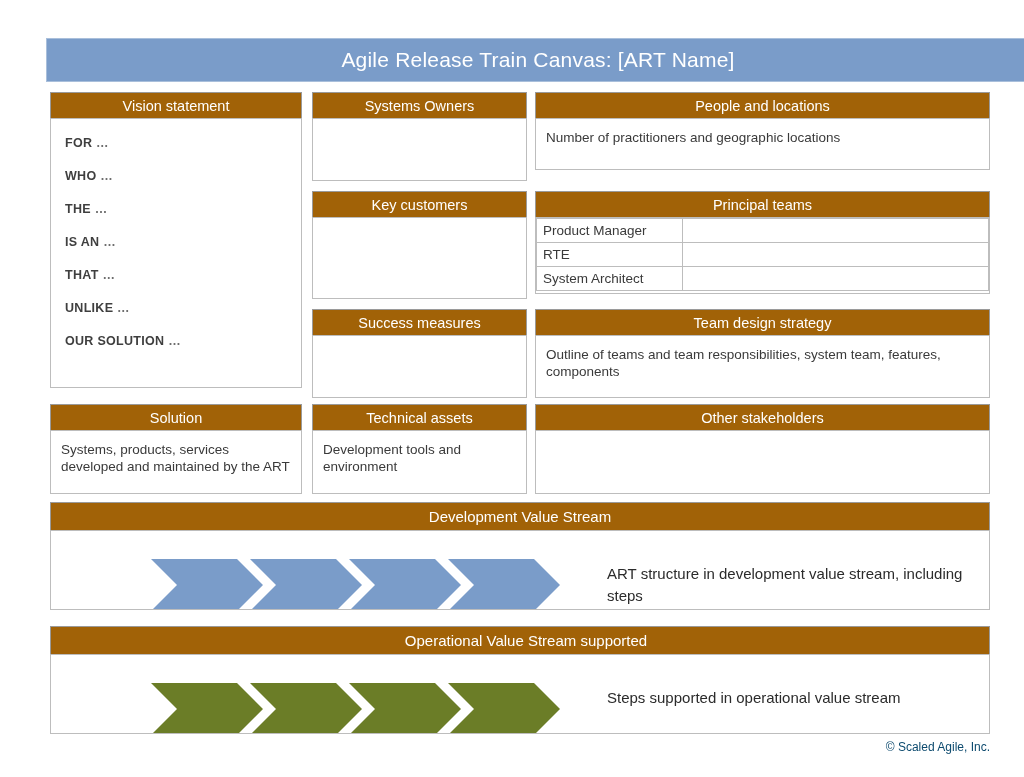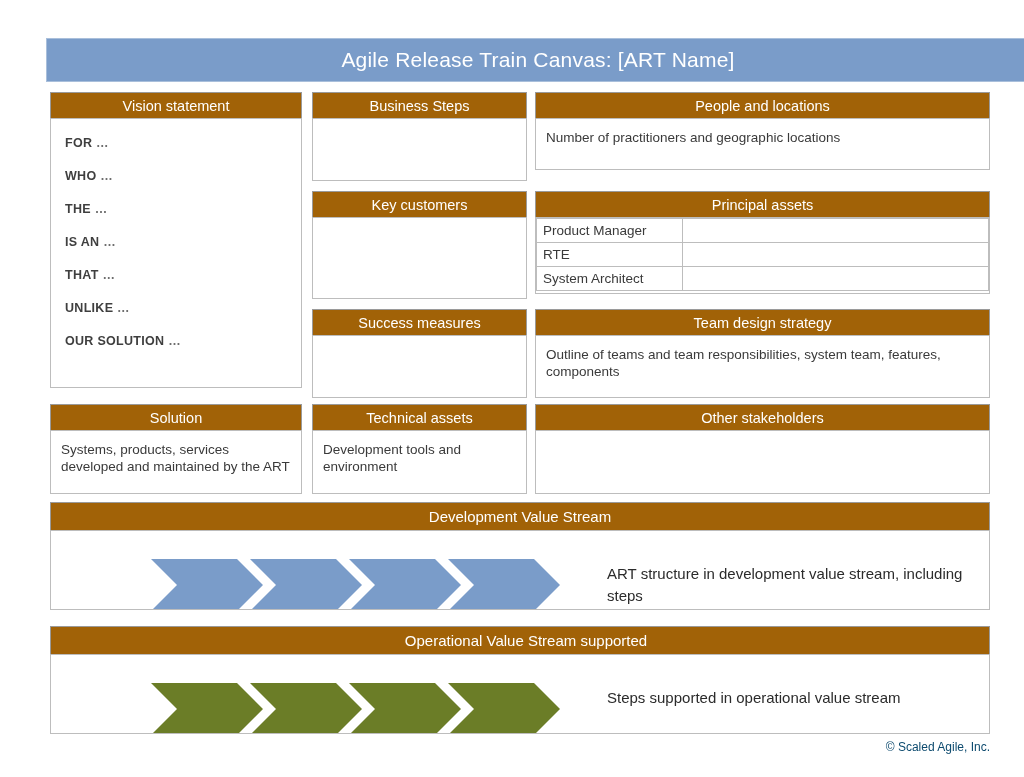--- a/index.html
+++ b/index.html
@@ -180,41 +180,41 @@
         <span class="ellipsis">…</span>
       </div>
       <div class="vision-line">
         <span>OUR SOLUTION</span>
         <span class="ellipsis">…</span>
       </div>
     </div>
   </div>
 
   <div class="panel" style="left:312px; top:92px; width:215px;">
-    <div class="panel-header">Business Steps</div>
+    <div class="panel-header">Systems Owners</div>
     <div class="panel-body" style="height:63px;"></div>
   </div>
 
   <div class="panel" style="left:312px; top:191px; width:215px;">
     <div class="panel-header">Key customers</div>
     <div class="panel-body" style="height:82px;"></div>
   </div>
 
   <div class="panel" style="left:312px; top:309px; width:215px;">
     <div class="panel-header">Success measures</div>
     <div class="panel-body" style="height:63px;"></div>
   </div>
 
   <div class="panel" style="left:535px; top:92px; width:455px;">
     <div class="panel-header">People and locations</div>
     <div class="panel-body" style="height:52px;">Number of practitioners and geographic locations</div>
   </div>
 
   <div class="panel" style="left:535px; top:191px; width:455px;">
-    <div class="panel-header">Principal assets</div>
+    <div class="panel-header">Principal teams</div>
     <div class="panel-body" style="height:77px; padding:0;">
       <table class="roles-table">
         <tbody>
           <tr>
             <td class="role-name">Product Manager</td>
             <td class="role-value"></td>
           </tr>
           <tr>
             <td class="role-name">RTE</td>
             <td class="role-value"></td>

